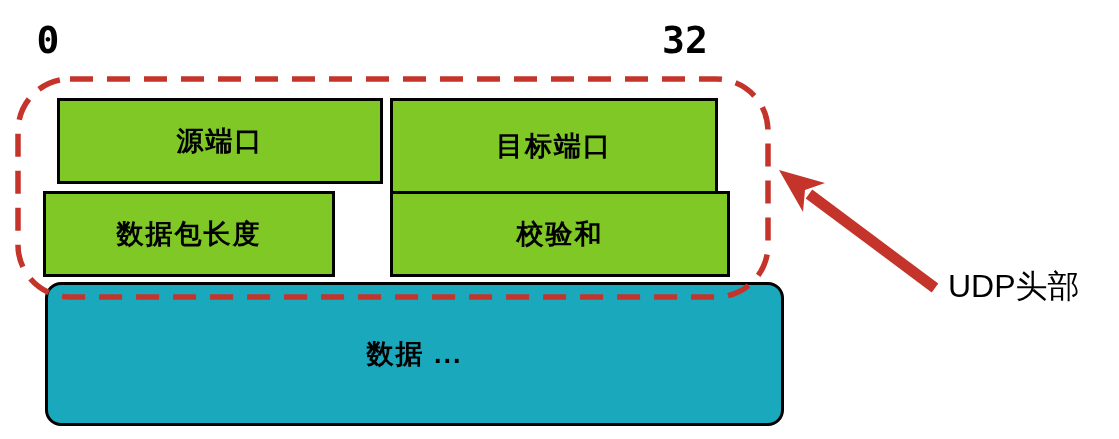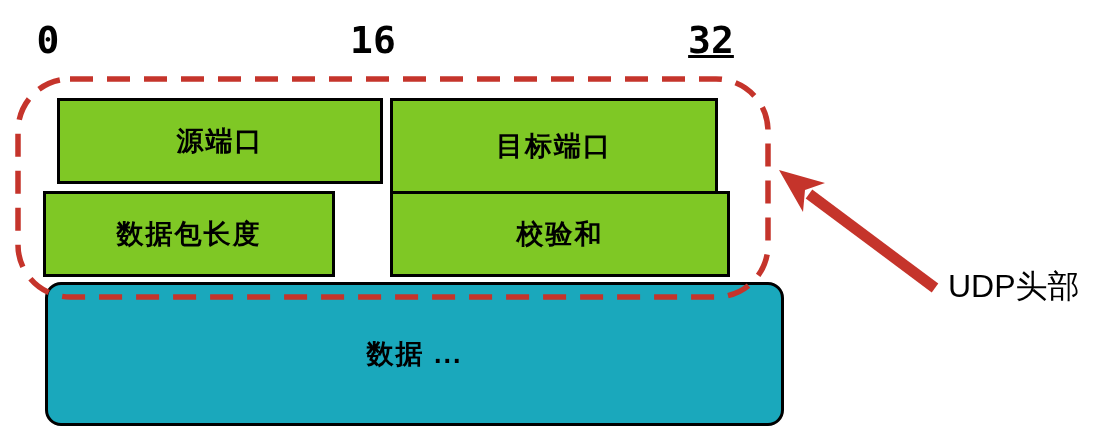--- a/index.html
+++ b/index.html
@@ -19,21 +19,21 @@
   }
   .bit-label{
     position:absolute;top:20px;
     width:80px;text-align:center;
     font-family:"DejaVu Sans Mono","Liberation Mono",monospace;
     font-size:38px;font-weight:700;color:var(--text-color);
     line-height:40px;
   }
   .bit-0{left:8px;}
   .bit-16{left:333px;}
-  .bit-32{left:671px;text-decoration:underline;}
+  .bit-32{left:645px;}
   .field{
     position:absolute;
     box-sizing:border-box;
     border:3px solid var(--border-color);
     background:var(--field-fill);
     display:flex;align-items:center;justify-content:center;
     font-size:27px;font-weight:700;color:var(--text-color);
     letter-spacing:2px;
     margin-top:8px;
   }
@@ -66,21 +66,20 @@
     font-size:32px;font-weight:400;color:var(--text-color);
     white-space:nowrap;line-height:40px;
   }
 </style>
 </head>
 <body>
 
 <div class="canvas">
 
   <div class="bit-label bit-0">0</div>
-  <div class="bit-label bit-16">16</div>
   <div class="bit-label bit-32">32</div>
 
   <div class="field field-src">源端口</div>
   <div class="field field-dst">目标端口</div>
   <div class="field field-len">数据包长度</div>
   <div class="field field-chk">校验和</div>
 
   <div class="field field-data">数据 ...</div>
 
   <svg class="overlay" viewBox="0 0 1119 439">

